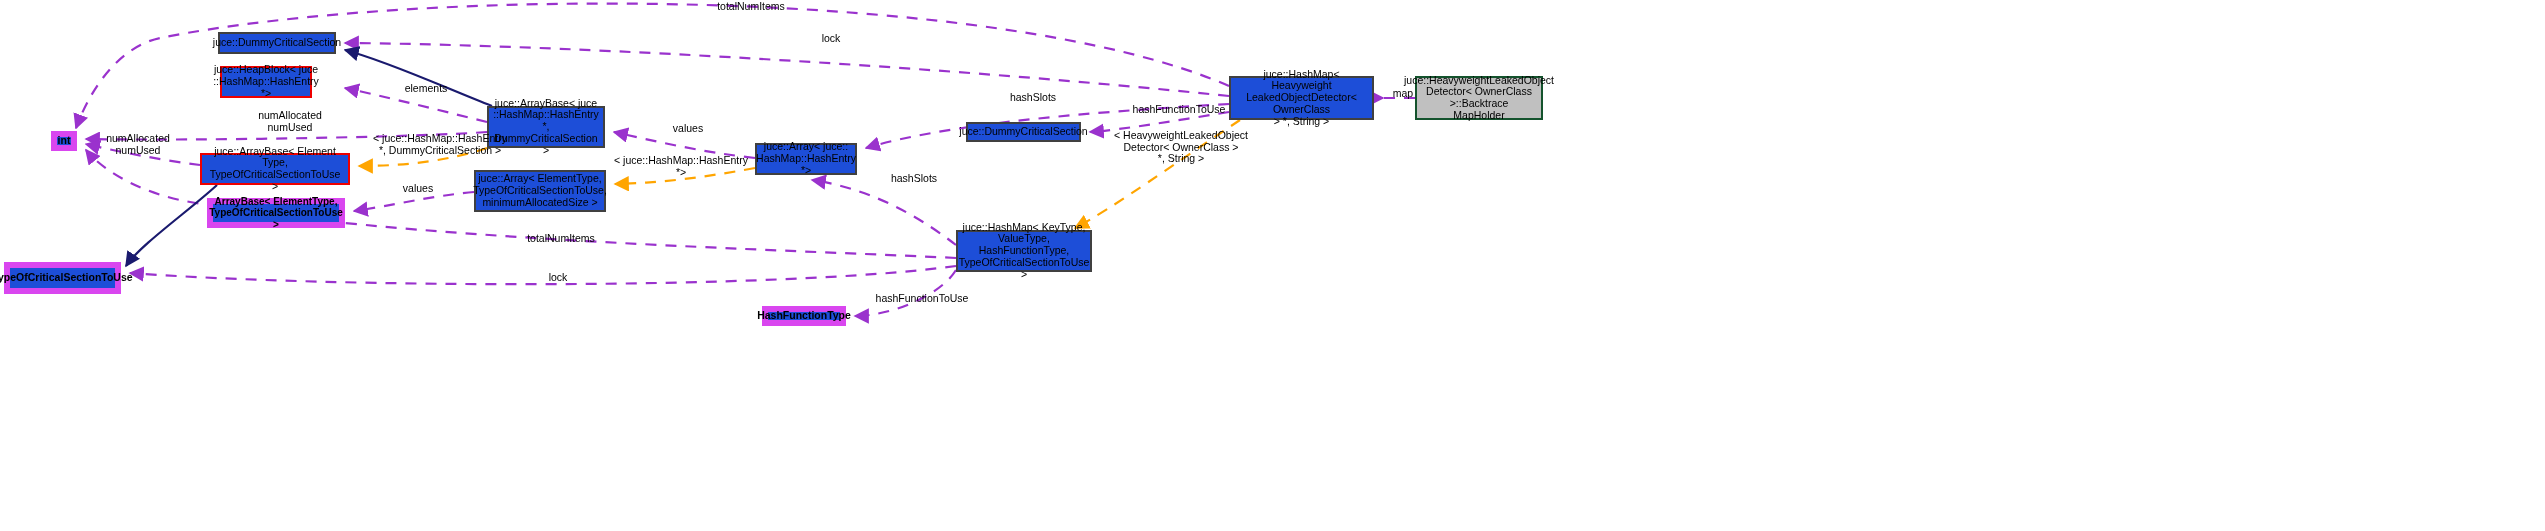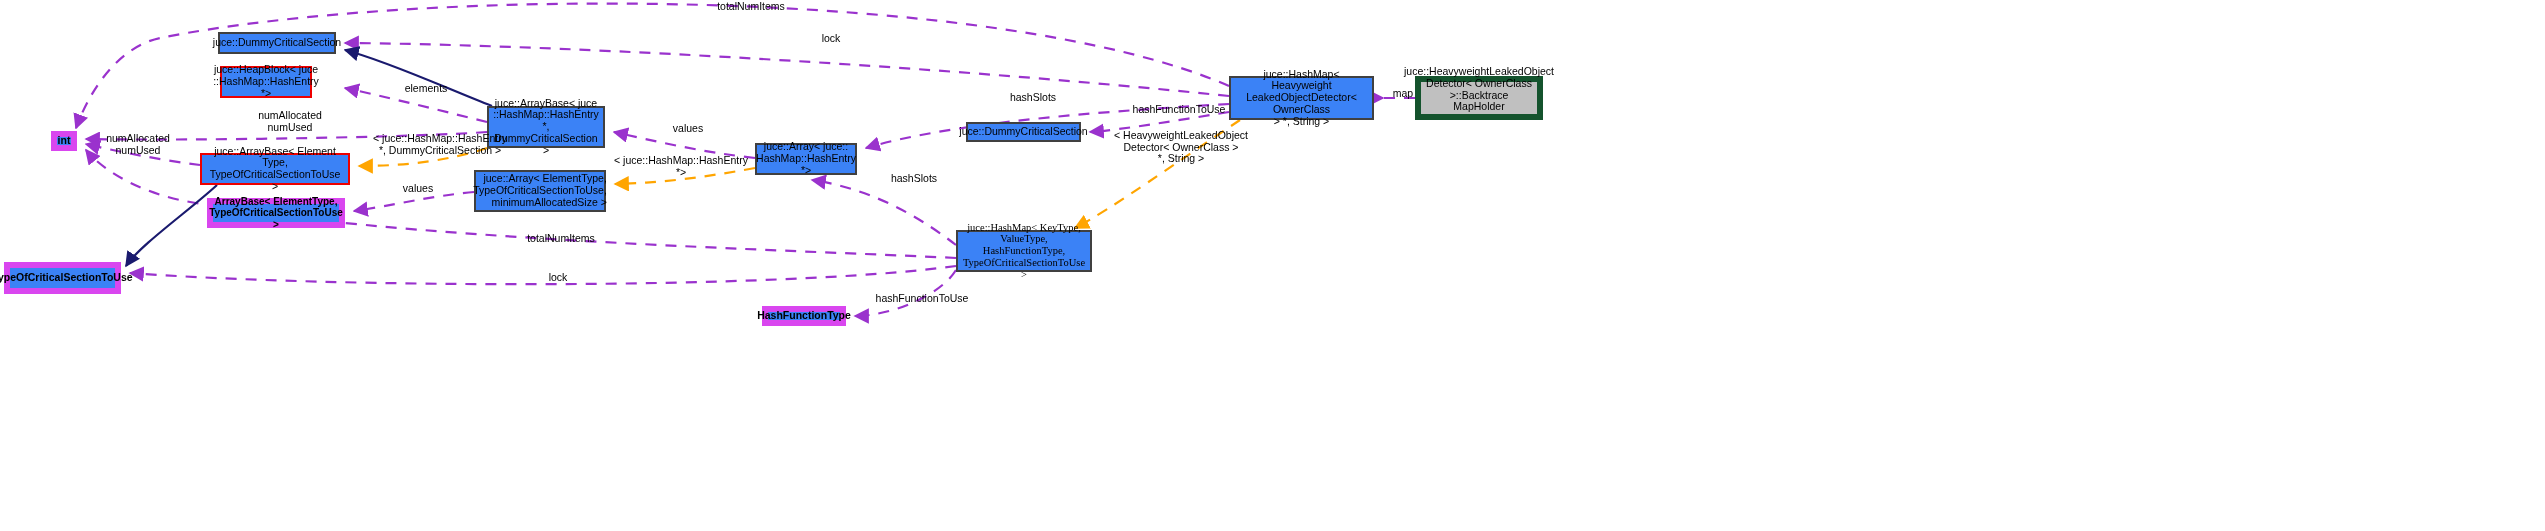--- a/index.html
+++ b/index.html
@@ -1,25 +1,25 @@
 <!DOCTYPE html>
 <html><head>
 <meta charset="utf-8">
 <style>
   html,body{margin:0;padding:0;background:#ffffff;}
   body{font-family:"Liberation Sans","DejaVu Sans",sans-serif;}
   #diagram-root{position:relative;width:2545px;height:531px;background:#fff;overflow:hidden;}
   svg.edges{position:absolute;left:0;top:0;width:2545px;height:531px;}
   .node{position:absolute;box-sizing:border-box;display:flex;align-items:center;justify-content:center;text-align:center;
-        background:#3b82f6;border:1px solid #808080;color:#000;line-height:1.12;}
+        background:#1d4ed8;border:1px solid #808080;color:#000;line-height:1.12;}
   .node .lbl{display:block;white-space:pre-line;padding:1px 4px;}
   .n-plain{border:6px solid #d946ef;font-weight:bold;}
   .n-bold{border:2px solid #404040;}
   .n-red{border:2px solid #ee0000;}
-  .n-gray{border:6px solid #14532d;background:#c0c0c0;align-items:flex-end;}
+  .n-gray{border:2px solid #14532d;background:#c0c0c0;}
   .elabel{position:absolute;color:#000;white-space:pre-line;text-align:center;line-height:1.1;
           background:transparent;pointer-events:none;}
 </style>
 </head>
 <body>
 
 <div id="diagram-root">
 
   <svg class="edges" viewBox="0 0 2545 531" preserveAspectRatio="none">
     <defs>
@@ -98,33 +98,33 @@
     </div>
   <div class="node n-plain" style="left: 207px; top: 198px; width: 138px; height: 30px; font-size: 10px;">
       <span class="lbl">ArrayBase&lt; ElementType,
 TypeOfCriticalSectionToUse &gt;</span>
     </div>
   <div class="node n-bold" style="left: 487px; top: 106px; width: 118px; height: 42px; font-size: 10.5px;">
       <span class="lbl">juce::ArrayBase&lt; juce
 ::HashMap::HashEntry
 *, DummyCriticalSection &gt;</span>
     </div>
-  <div class="node n-bold" style="left: 474px; top: 170px; width: 132px; height: 42px; font-size: 10.5px; text-align: right;">
+  <div class="node n-bold" style="left: 474px; top: 170px; width: 132px; height: 42px; font-size: 10.5px;">
       <span class="lbl">juce::Array&lt; ElementType,
 TypeOfCriticalSectionToUse,
 minimumAllocatedSize &gt;</span>
     </div>
   <div class="node n-bold" style="left: 755px; top: 143px; width: 102px; height: 32px; font-size: 10.5px;">
       <span class="lbl">juce::Array&lt; juce::
 HashMap::HashEntry *&gt;</span>
     </div>
   <div class="node n-bold" style="left: 966px; top: 122px; width: 115px; height: 20px; font-size: 10.5px;">
       <span class="lbl">juce::DummyCriticalSection</span>
     </div>
-  <div class="node n-bold" style="left: 956px; top: 230px; width: 136px; height: 42px; font-size: 10.5px; font-family: Liberation Serif, serif;">
+  <div class="node n-bold" style="left: 956px; top: 230px; width: 136px; height: 42px; font-size: 10.5px;">
       <span class="lbl">juce::HashMap&lt; KeyType,
 ValueType, HashFunctionType,
 TypeOfCriticalSectionToUse &gt;</span>
     </div>
   <div class="node n-bold" style="left: 1229px; top: 76px; width: 145px; height: 44px; font-size: 10.5px;">
       <span class="lbl">juce::HashMap&lt; Heavyweight
 LeakedObjectDetector&lt; OwnerClass
 &gt; *, String &gt;</span>
     </div>
   <div class="node n-gray" style="left: 1415px; top: 76px; width: 128px; height: 44px; font-size: 10.5px;">

